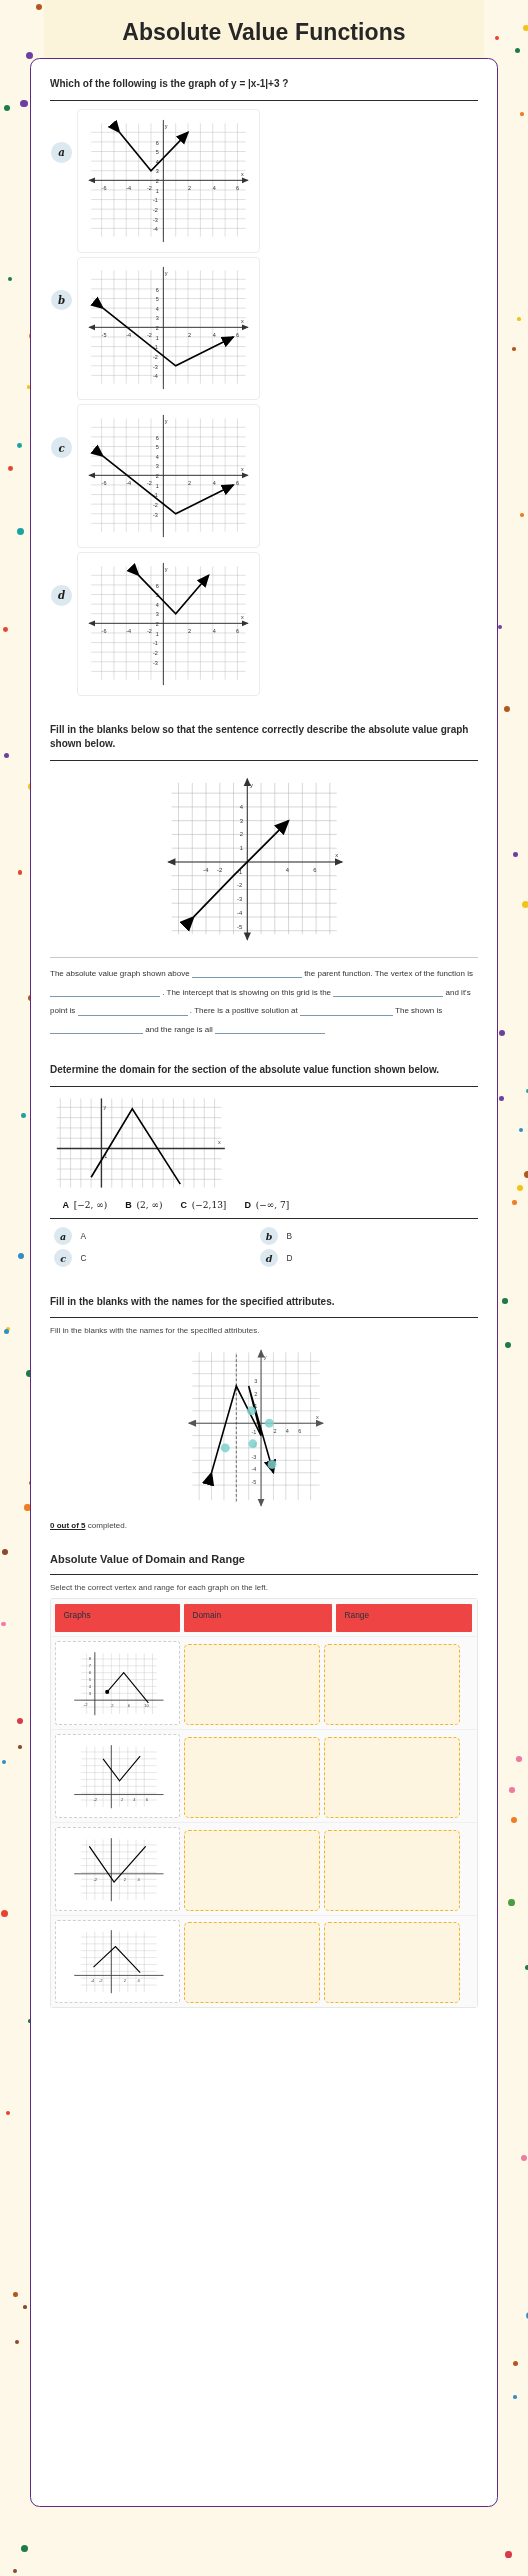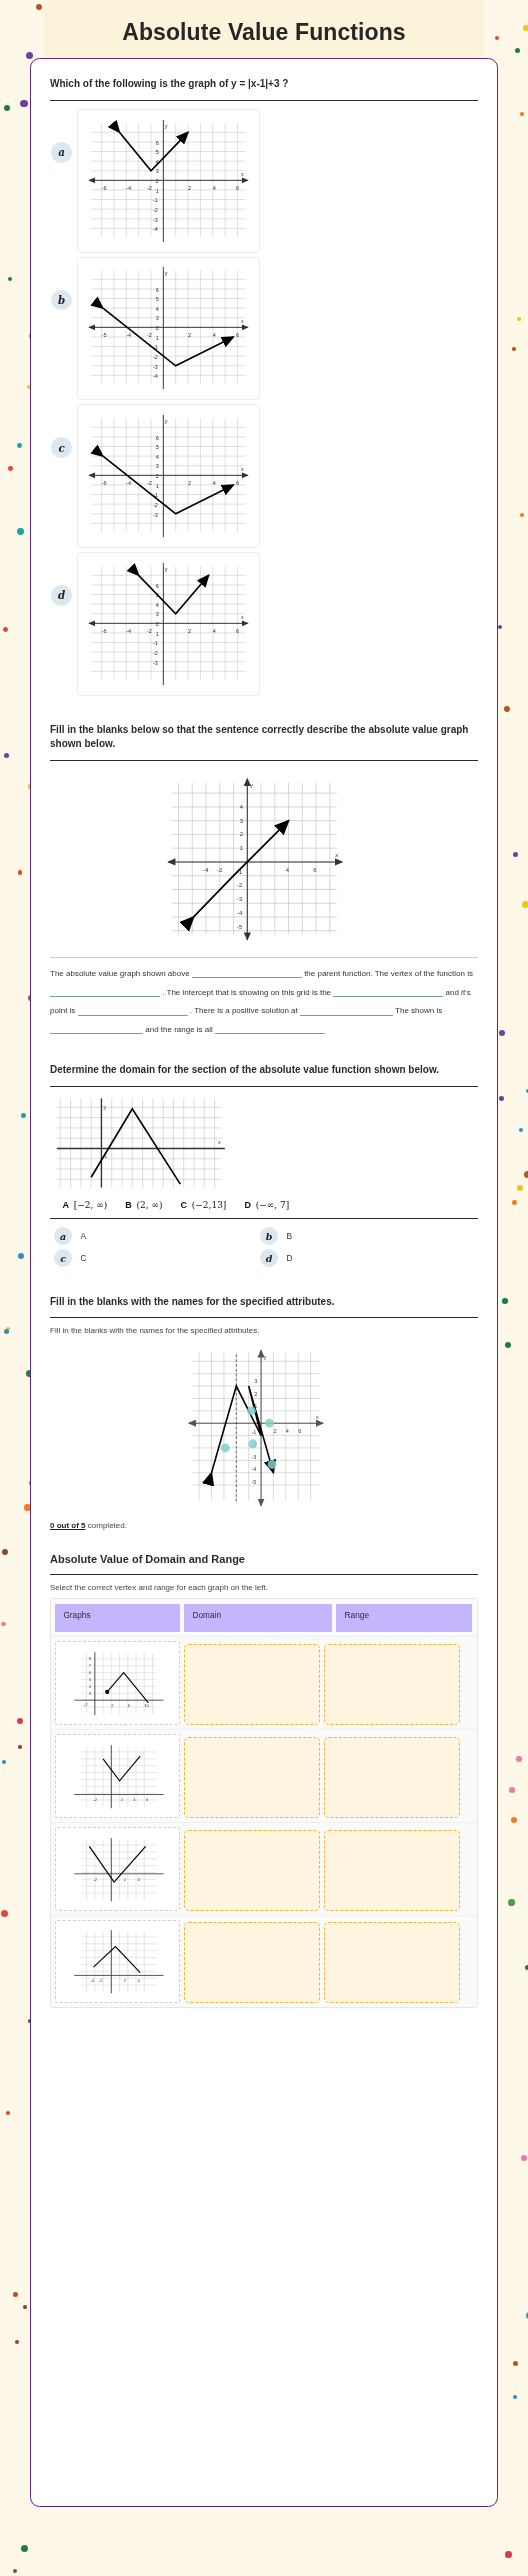--- a/index.html
+++ b/index.html
@@ -84,21 +84,21 @@
 
   .sub-text { font-size: 8px; color: #444; margin: 2.8px 0 6.9px 0; }
   .completed { font-size: 8px; color: #444; margin-top: 6.9px; }
   .completed b { color: #222; text-decoration: underline; }
 
   
   .dnd-title { font-size: 11px; font-weight: bold; color: #2b2b2b; }
   .dnd-table { display: flex; flex-direction: column; border: 0.7px solid #e7e7e7; border-radius: 2.8px; }
   .dnd-head { display: flex; padding: 4.1px; gap: 4.1px; background: #fafafa; }
   .dnd-head > div {
-    background: #c4b5fd; color: #23323a; border-radius: 1px;
+    background: #ef4444; color: #23323a; border-radius: 1px;
     font-size: 8.3px; padding: 6.2px 6.9px 12.4px 8.3px;
   }
   .col-graphs { width: 125px; } .col-domain { width: 148px; } .col-range { width: 136px; }
   .dnd-row { display: flex; padding: 4.1px; gap: 4.1px; border-top: 0.7px solid #efefef; background: #fafafa; }
   .drop-graph {
     width: 125px; border: 0.7px dashed #cfcfcf; background: #fff;
     border-radius: 2.8px; display: flex; align-items: center; justify-content: center;
     padding: 2.8px; min-height: 81px;
   }
   .drop-zone {

